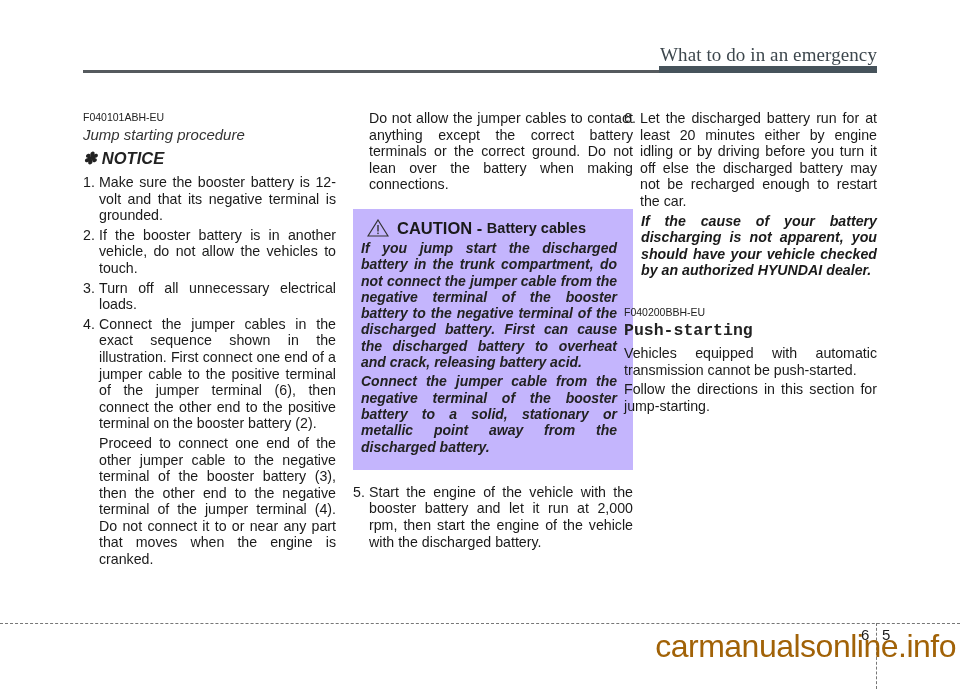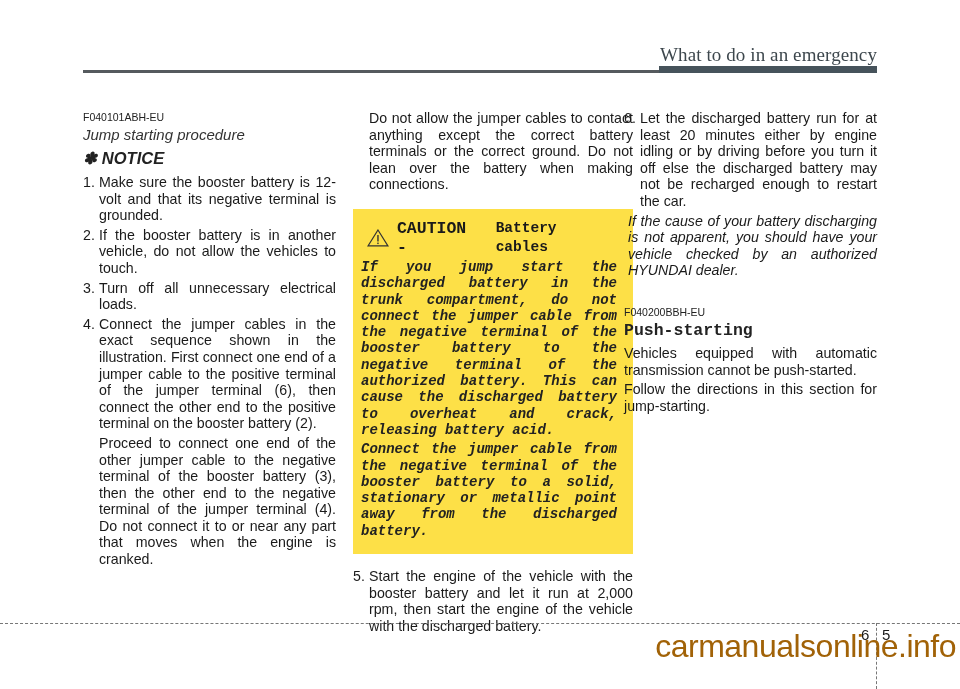--- a/index.html
+++ b/index.html
@@ -33,30 +33,30 @@
     .notice-body {
       font-family: "Liberation Serif", serif; font-weight: bold;
       font-size: 14.6px; line-height: 17.4px; color: #333; text-align: justify; margin: 0 0 12px 0;
     }
     .list-item { position: relative; padding-left: 16px; text-align: justify; margin-bottom: 3px; }
     .list-num { position: absolute; left: 0; top: 0; }
     .para { text-align: justify; margin: 0 0 3px 0; }
     .indent-para { padding-left: 16px; text-align: justify; margin: 3px 0 0 0; }
 
     .caution-box {
-      background: #fde047; margin: 16px 0 14px 0; padding: 10px 16px 12px 8px; font-family: Liberation Mono, monospace;
+      background: #c4b5fd; margin: 16px 0 14px 0; padding: 10px 16px 12px 8px;
     }
     .caution-title { font-weight: bold; font-size: 16.5px; line-height: 19px; margin: 0 0 2px 6px; display: flex; align-items: center; }
     .caution-title .warn { display: inline-block; width: 22px; height: 18px; margin-right: 8px; }
     .caution-title .small { font-size: 14.5px; }
     .caution-text {
       font-style: italic; font-weight: bold; font-size: 14px; line-height: 16.3px;
       text-align: justify; margin: 0 0 3px 0; color: #222;
     }
-    .italic-para { font-style: italic; text-align: justify; margin: 3px 0 0 4px; }
+    .italic-para { font-style: italic; text-align: justify; margin: 3px 0 0 17px; font-weight: bold; }
     .section-title { font-weight: bold; font-size: 16.5px; line-height: 20px; margin: 0 0 4px 0; color: #222; font-family: Liberation Mono, monospace; }
     .code-spaced { margin-top: 26px; }
 
     .footer-dash {
       position: absolute; left: 0; top: 623px; width: 960px; height: 0;
       border-top: 1px dashed #777;
     }
     .footer-vdash {
       position: absolute; left: 876px; top: 623px; width: 0; height: 66px;
       border-left: 1px dashed #777;
@@ -108,21 +108,21 @@
 
   <div class="caution-box">
     <div class="caution-title">
       <svg class="warn" viewBox="0 0 22 18">
         <path d="M11 1 L21 17 L1 17 Z" fill="none" stroke="#333" stroke-width="1.2"></path>
         <rect x="10.3" y="6" width="1.4" height="6.5" fill="#333"></rect>
         <rect x="10.3" y="13.6" width="1.4" height="1.5" fill="#333"></rect>
       </svg>
       <span>CAUTION - </span>&nbsp;<span class="small">Battery cables</span>
     </div>
-    <div class="caution-text">If you jump start the discharged battery in the trunk compartment, do not connect the jumper cable from the negative terminal of the booster battery to the negative terminal of the authorized battery. This can cause the discharged battery to overheat and crack, releasing battery acid.</div>
+    <div class="caution-text">If you jump start the discharged battery in the trunk compartment, do not connect the jumper cable from the negative terminal of the booster battery to the negative terminal of the discharged battery. First can cause the discharged battery to overheat and crack, releasing battery acid.</div>
     <div class="caution-text">Connect the jumper cable from the negative terminal of the booster battery to a solid, stationary or metallic point away from the discharged battery.</div>
   </div>
 
   <div class="list-item">
     <span class="list-num">5.</span>
     <span>Start the engine of the vehicle with the booster battery and let it run at 2,000 rpm, then start the engine of the vehicle with the discharged battery.</span>
   </div>
 </div>
 
 <div class="col col3">

